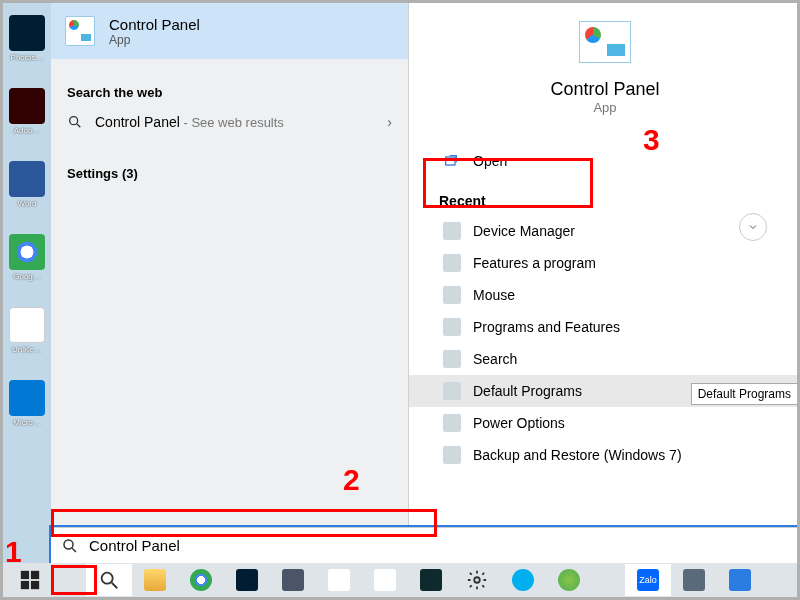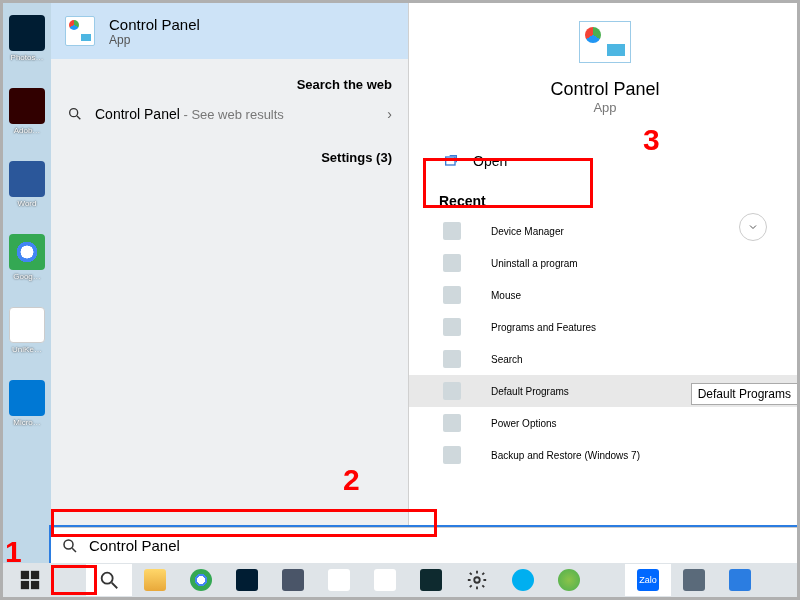--- a/index.html
+++ b/index.html
@@ -11,38 +11,38 @@
   .ps{background:#001d33;} .wd{background:#2b579a;} .ai{background:#310000;} .chr{background:radial-gradient(circle at 50% 50%,#fff 25%,#4285f4 26%,#4285f4 40%,#34a853 41%);}  .uk{background:#fff;border:1px solid #ccc;} .edg{background:#0078d4;border-radius:50%;}
   .di span{white-space:nowrap;}
   
   .flyout { position:absolute; left:48px; top:0; width:358px; height:530px; background:#eef0f2; border-right:1px solid #d0d0d0;}
   .best { background:#cde3f7; padding:12px 14px; display:flex; align-items:center; gap:14px; height:56px;}
   .cpicon { width:30px; height:30px; background:#fff; border:1px solid #9bcbe8; border-radius:2px; position:relative;}
   .cpicon::before{content:"";position:absolute;width:10px;height:10px;background:conic-gradient(#4caf50 0 120deg,#2196f3 120deg 240deg,#f44336 240deg);border-radius:50%;left:3px;top:3px;}
   .cpicon::after{content:"";position:absolute;width:10px;height:7px;background:#4db6e2;right:3px;bottom:4px;}
   .best .t1{font-size:15px;font-weight:500;}
   .best .t2{font-size:12px;color:#555;}
-  .sect { padding:18px 16px 4px; font-size:13px; font-weight:600;text-align:right;}
+  .sect { padding:26px 16px 4px; font-size:13px; font-weight:600;}
   .row { padding:10px 16px; display:flex; align-items:flex-end; gap:12px; font-size:14px; cursor:pointer;}
   .row .ric{width:16px;height:16px;}
   .row .sub{color:#777;font-size:13px;}
   .row .chev{margin-left:auto;color:#666;}
   
   .detail { position:absolute; left:406px; top:0; width:392px; height:530px; background:#fff; padding-top:18px; display:flex; flex-direction:column; align-items:center;}
   .bigicon{width:52px;height:42px;background:#fff;border:1px solid #9bcbe8;position:relative;margin-bottom:16px;}
   .bigicon::before{content:"";position:absolute;width:16px;height:16px;border-radius:50%;background:conic-gradient(#4caf50 0 120deg,#2196f3 120deg 240deg,#f44336 240deg);left:5px;top:5px;}
   .bigicon::after{content:"";position:absolute;width:18px;height:12px;background:#4db6e2;right:5px;bottom:6px;}
   .dt{font-size:18px;}
   .ds{font-size:13px;color:#777;margin-bottom:28px;}
   .actions{width:100%;padding:0 30px;}
   .act{display:flex;align-items:center;gap:14px;padding:10px 4px;font-size:14px;cursor:pointer;}
   .act .ai2{width:16px;height:16px;color:#3a7bd5;}
   .expand{width:28px;height:28px;border:1px solid #ccc;border-radius:50%;display:flex;align-items:center;justify-content:center;position:absolute;right:34px;top:210px;font-size:13px;color:#555;cursor:pointer;}
   .rh{font-weight:600;font-size:14px;padding:14px 0 6px;}
-  .ritem{display:flex;align-items:center;gap:30px;padding:7px 4px;font-size:10px;cursor:pointer;}
+  .ritem{display:flex;align-items:center;gap:12px;padding:7px 4px;font-size:14px;cursor:pointer;}
   .ritem.sel{background:#e8e8e8;margin:0 -30px;padding:7px 34px;}
   .ritem .ri{width:18px;height:18px;background:#cfd8dc;border-radius:2px;flex-shrink:0;}
   .tooltip{position:absolute;right:3px;top:380px;background:#fff;border:1px solid #aaa;padding:3px 6px;font-size:12px;}
   
   .sbar{position:absolute;left:48px;bottom:34px;width:750px;height:36px;background:#fff;display:flex;align-items:center;border-top:1px solid #ccc;outline:2px solid #2b7de1;}
   .sbar .mg{margin:0 10px;color:#333;}
   .sbar input{border:0;outline:0;font-size:15px;flex:1;}
   
   .tbar{position:absolute;left:0;bottom:0;width:100%;height:34px;background:#dfe4e8;display:flex;align-items:center;padding-left:4px;gap:0;}
   .tb{width:46px;height:32px;display:flex;align-items:center;justify-content:center;cursor:pointer;}
@@ -116,21 +116,21 @@
         </svg>
       <span>Open</span>
     </div>
     <div class="rh">Recent</div>
     <div class="ritem">
         <div class="ri"></div>
         <span>Device Manager</span>
       </div>
     <div class="ritem">
         <div class="ri"></div>
-        <span>Uninstall a program</span>
+        <span>Features a program</span>
       </div>
     <div class="ritem">
         <div class="ri"></div>
         <span>Mouse</span>
       </div>
     <div class="ritem">
         <div class="ri"></div>
         <span>Programs and Features</span>
       </div>
     <div class="ritem">

